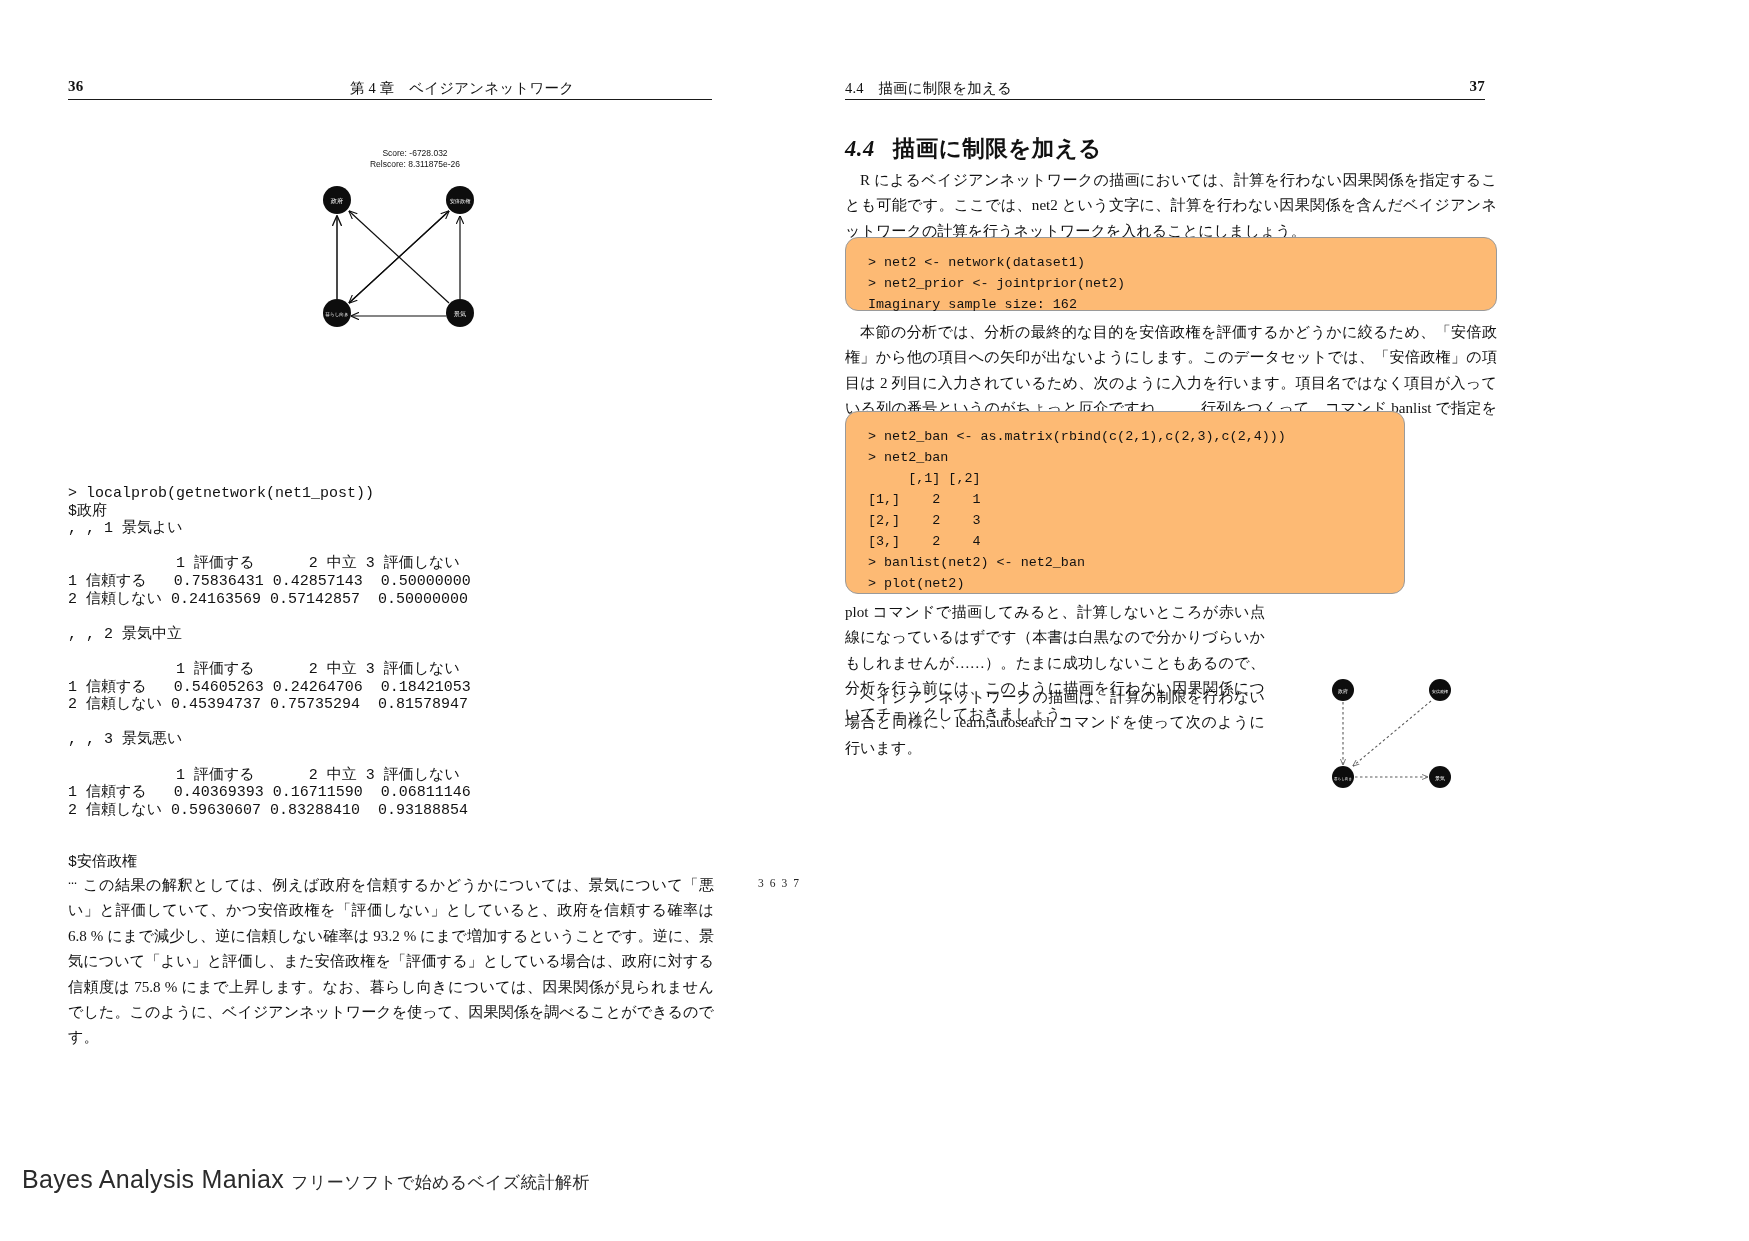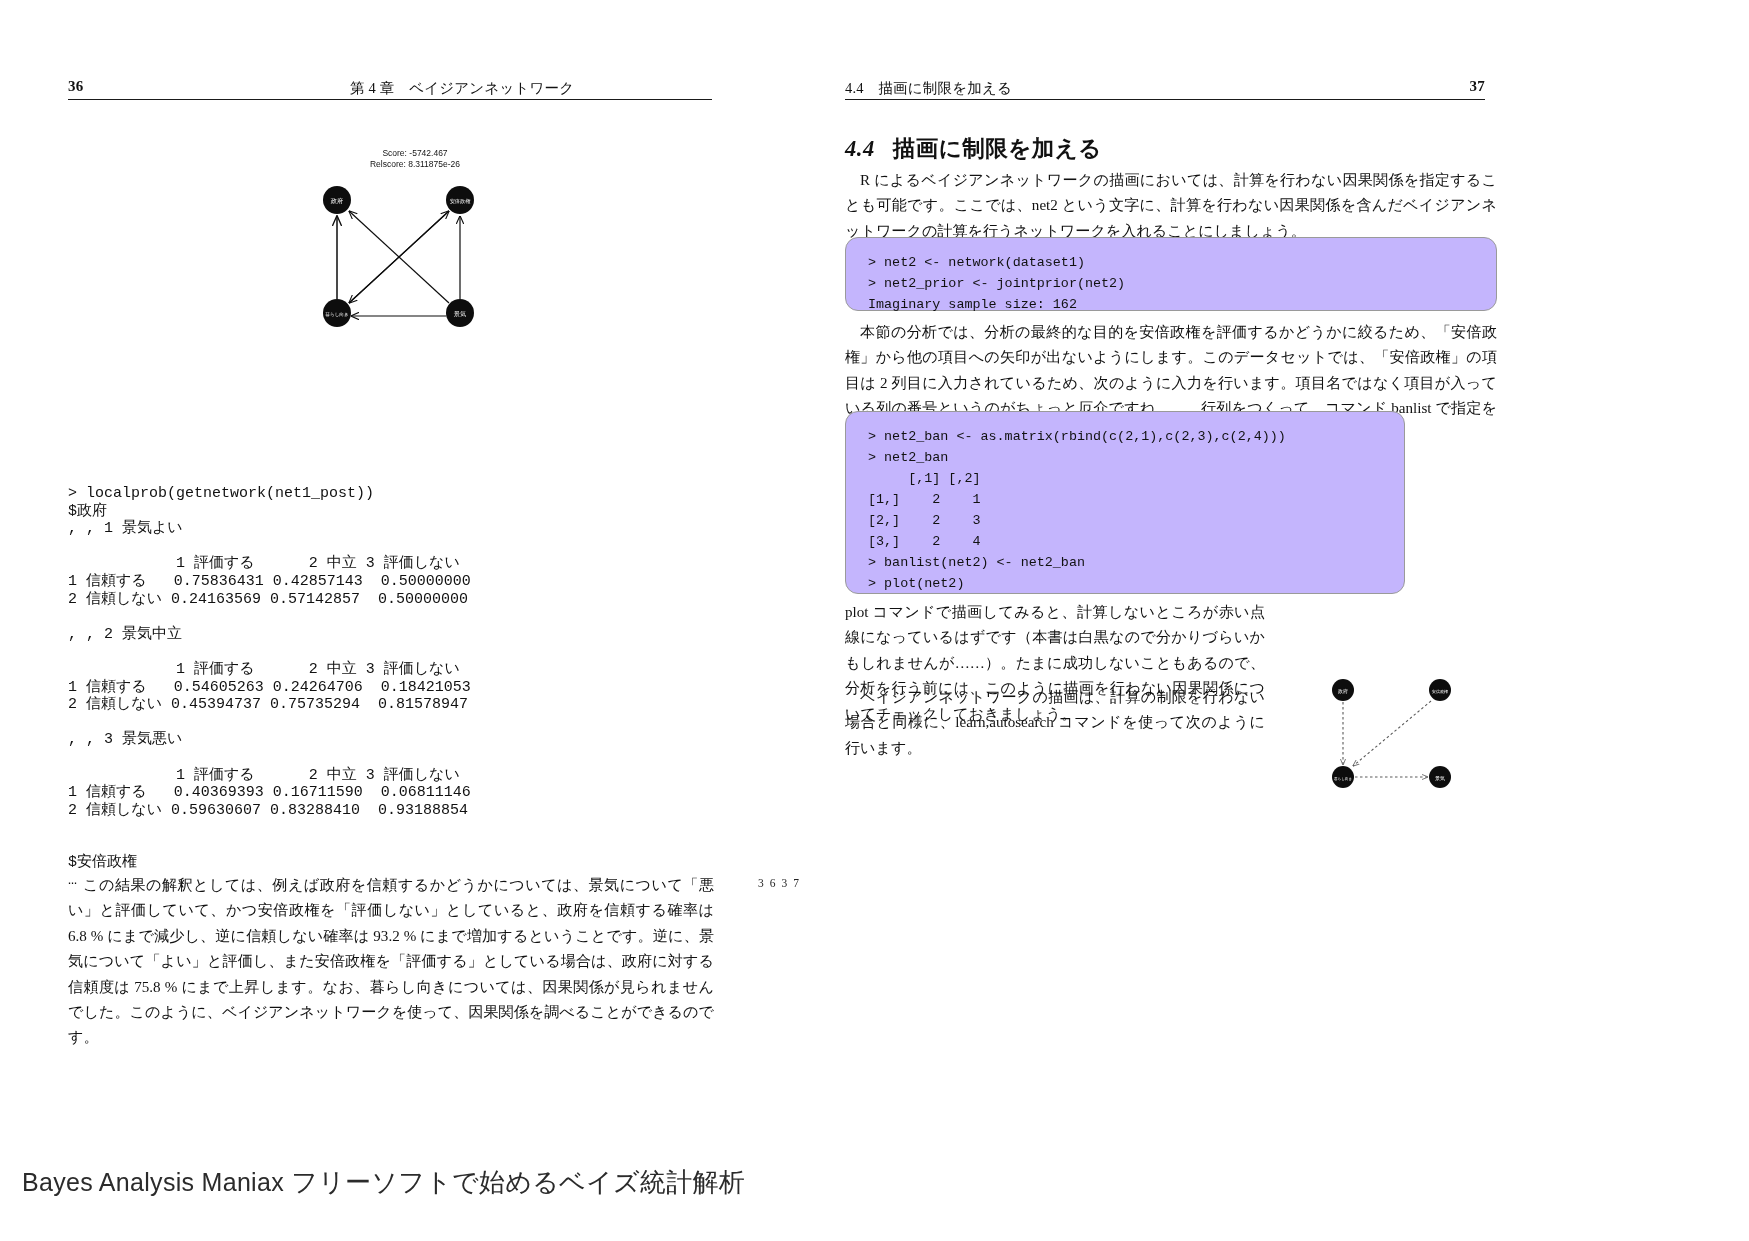--- a/index.html
+++ b/index.html
@@ -120,21 +120,21 @@
 
   #para-r1 { left: 845px; top: 168px; width: 652px; }
   #para-r2 { left: 845px; top: 320px; width: 652px; }
   #para-r3 { left: 845px; top: 600px; width: 420px; }
   #para-r4 { left: 845px; top: 685px; width: 420px; }
 
   .codebox {
     position: absolute;
     border: 1.2px solid #9a9a9a;
     border-radius: 13px;
-    background: #c4b5fd;
+    background: #fdba74;
     box-sizing: border-box;
   }
   .codebox pre {
     margin: 0;
     padding: 14px 0 12px 22px;
     font-family: "Liberation Mono", "DejaVu Sans Mono", monospace;
     font-size: 13.4px;
     line-height: 21px;
     white-space: pre;
     color: #111;
@@ -154,37 +154,37 @@
   
   #footer-brand {
     position: absolute;
     left: 22px;
     top: 1165px;
     font-family: "Liberation Sans", sans-serif;
     font-size: 25px;
     color: #2b2b2b;
     letter-spacing: .3px;
   }
-  #footer-brand .sub { font-size: 26px; }
+  #footer-brand .sub { font-size: 17px; }
 </style>
 </head>
 <body>
 
 <div class="page page-left">
 
   <div class="runhead" id="rh-left-folio">36</div>
 
   <div class="runhead" id="rh-left-title">第 4 章　ベイジアンネットワーク</div>
 
   <div class="runhead-rule" id="rh-left-rule"></div>
 
   <div id="figure-area">
 
     <div id="fig-score-lines">
-      <div>Score: -5742.467</div>
+      <div>Score: -6728.032</div>
       <div>Relscore: 8.311875e-26</div>
     </div>
 
     <svg id="net-svg" width="330" height="230" viewBox="0 0 330 230">
       <defs>
         <marker id="ah" viewBox="0 0 10 10" refX="9.5" refY="5" markerWidth="7" markerHeight="7" orient="auto-start-reverse">
           <path d="M 0 0.6 L 10 5 L 0 9.4" fill="none" stroke="#0d0d0d" stroke-width="1.3"></path>
         </marker>
       </defs>
 

